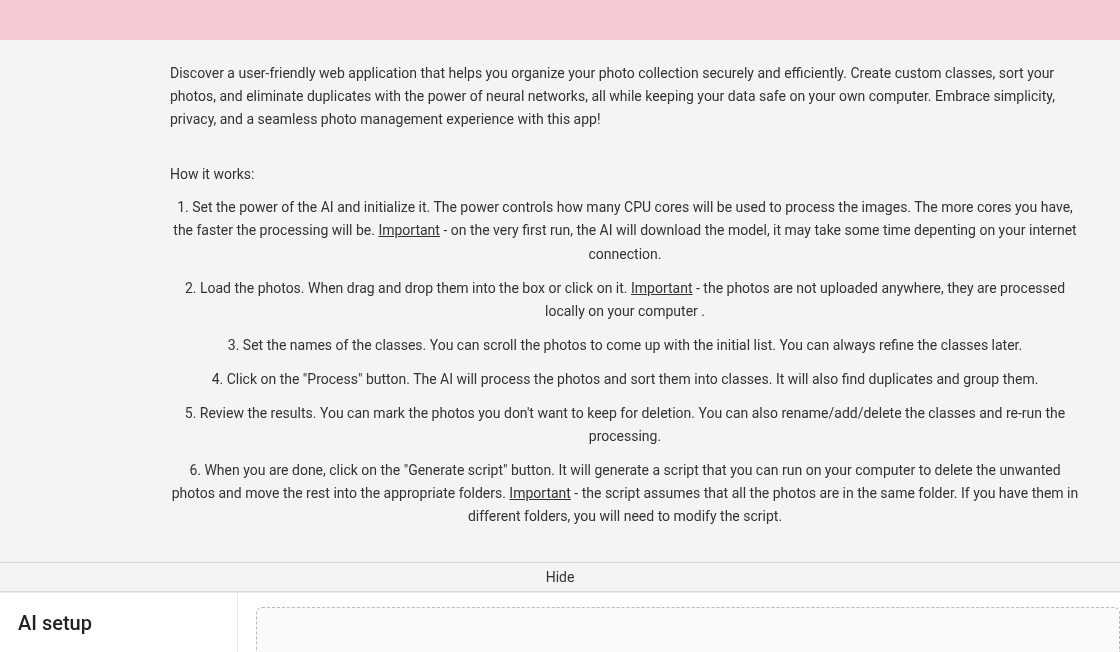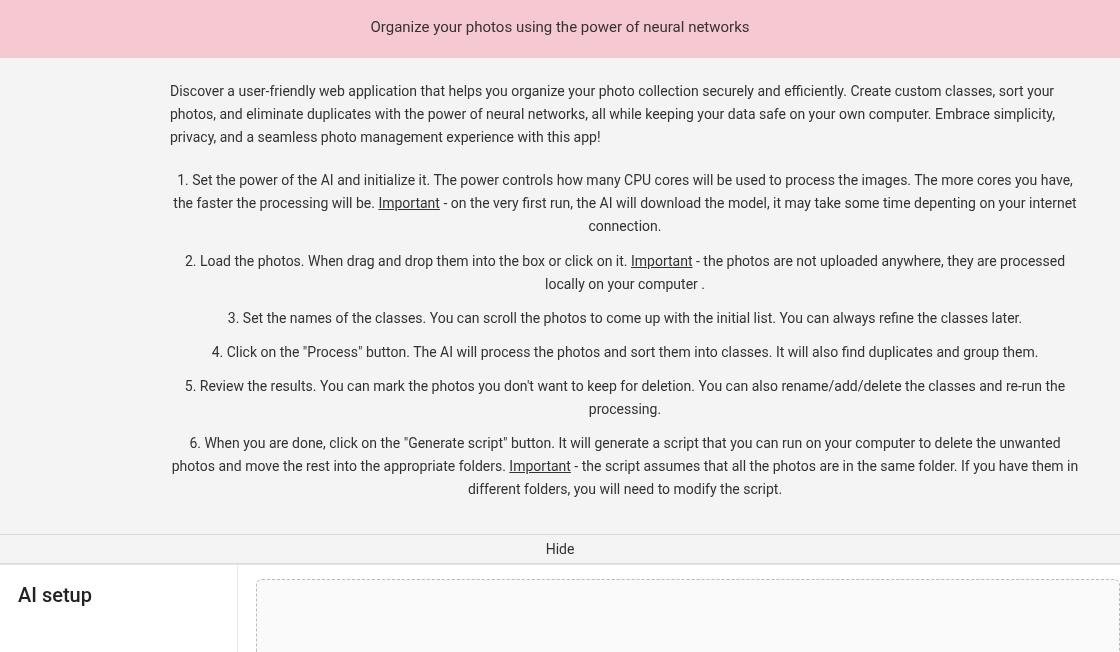--- a/index.html
+++ b/index.html
@@ -20,21 +20,21 @@
       color: #333;
     }
     .intro {
       max-width: 1120px;
       margin: 0 auto;
       padding: 22px 40px 22px 170px;
       font-size: 14px;
       line-height: 1.65;
       color: #333;
     }
-    .intro p { margin-bottom: 20px; }
+    .intro p { margin-bottom: 32px; }
     .intro .how-title { margin-bottom: 10px; }
     .intro ol {
       list-style: none;
       counter-reset: step;
       padding: 0;
       text-align: center;
     }
     .intro ol li {
       counter-increment: step;
       margin-bottom: 11px;
@@ -89,25 +89,25 @@
       font-size: 14px;
       cursor: pointer;
       margin-right: 0;
       margin-bottom: 14px;
     }
   </style>
 </head>
 <body>
 
 <div class="header-bar">
-  <div class="subtitle">Organize your photos using the power of neural networks</div>
 </div>
 
 <div class="intro">
   <p>Discover a user-friendly web application that helps you organize your photo collection securely and efficiently. Create custom classes, sort your photos, and eliminate duplicates with the power of neural networks, all while keeping your data safe on your own computer. Embrace simplicity, privacy, and a seamless photo management experience with this app!</p>
+  <p class="how-title">How it works:</p>
   <ol>
     <li>
       <span>Set the power of the AI and initialize it. The power controls how many CPU cores will be used to process the images. The more cores you have, the faster the processing will be. </span><span class="imp">Important</span><span> - on the very first run, the AI will download the model, it may take some time depenting on your internet connection.</span>
     </li>
     <li>
       <span>Load the photos. When drag and drop them into the box or click on it. </span><span class="imp">Important</span><span> - the photos are not uploaded anywhere, they are processed locally on your computer .</span>
     </li>
     <li>Set the names of the classes. You can scroll the photos to come up with the initial list. You can always refine the classes later.</li>
     <li>Click on the "Process" button. The AI will process the photos and sort them into classes. It will also find duplicates and group them.</li>
     <li>Review the results. You can mark the photos you don't want to keep for deletion. You can also rename/add/delete the classes and re-run the processing.</li>

